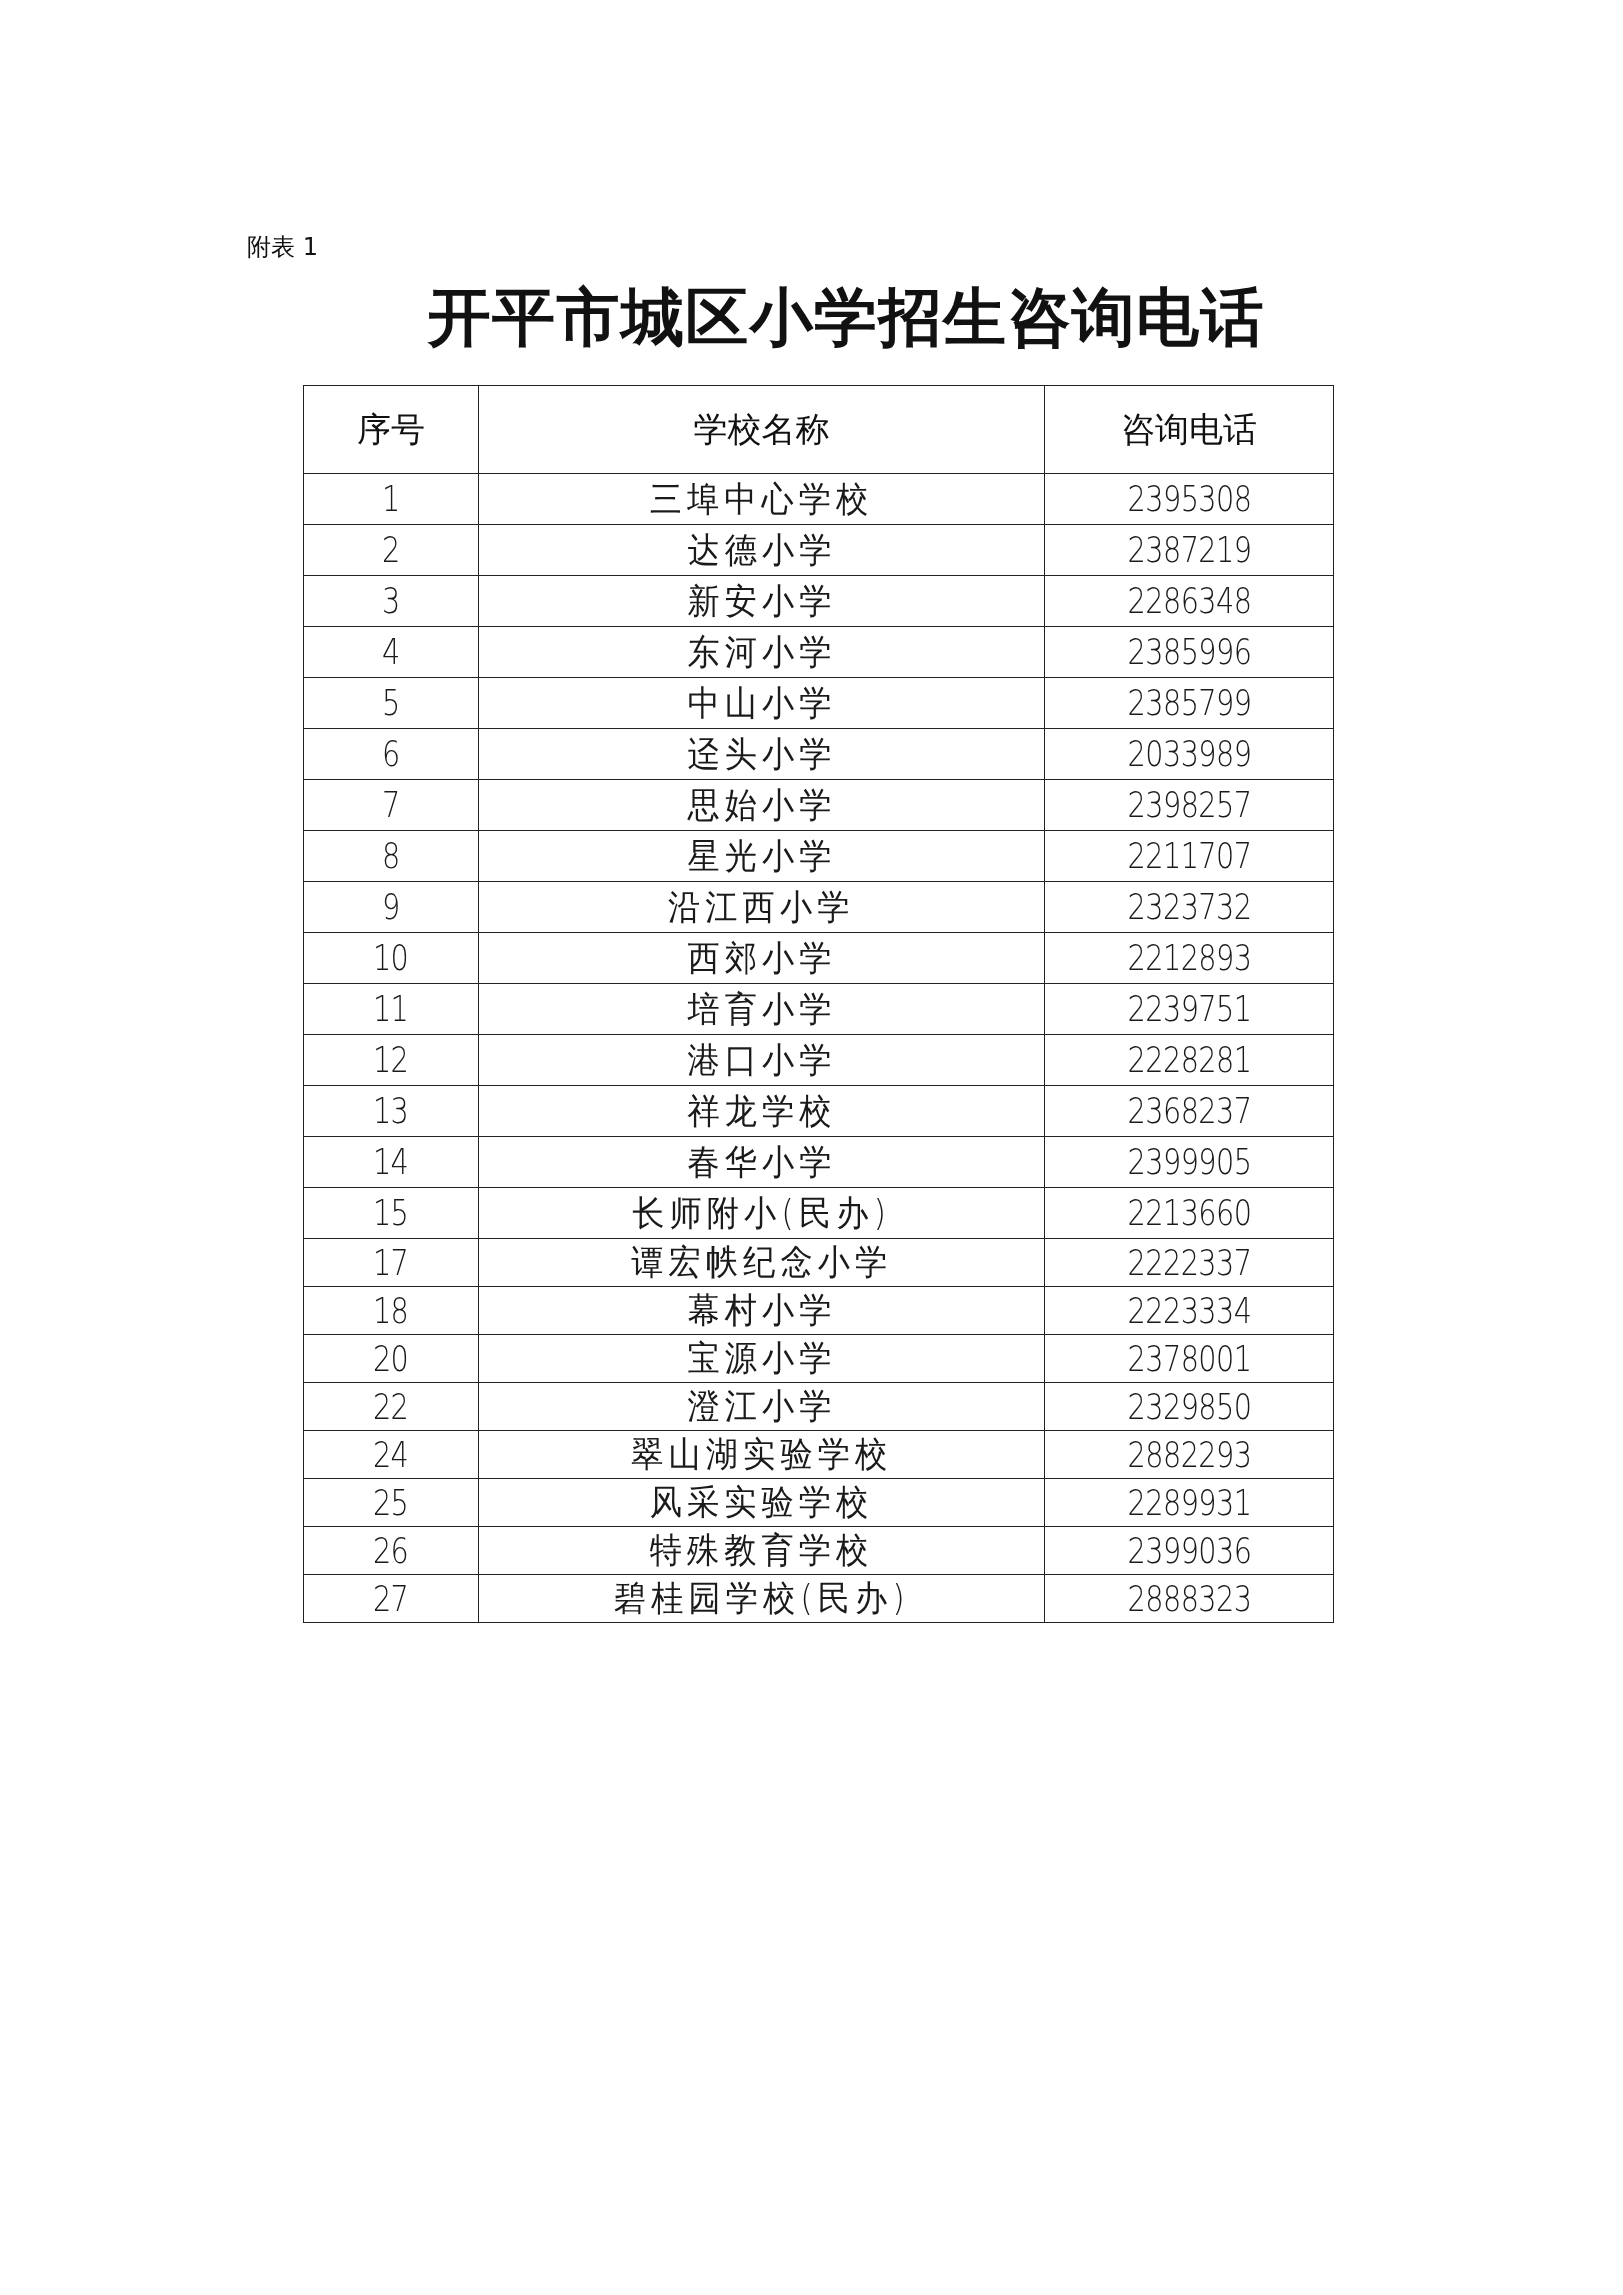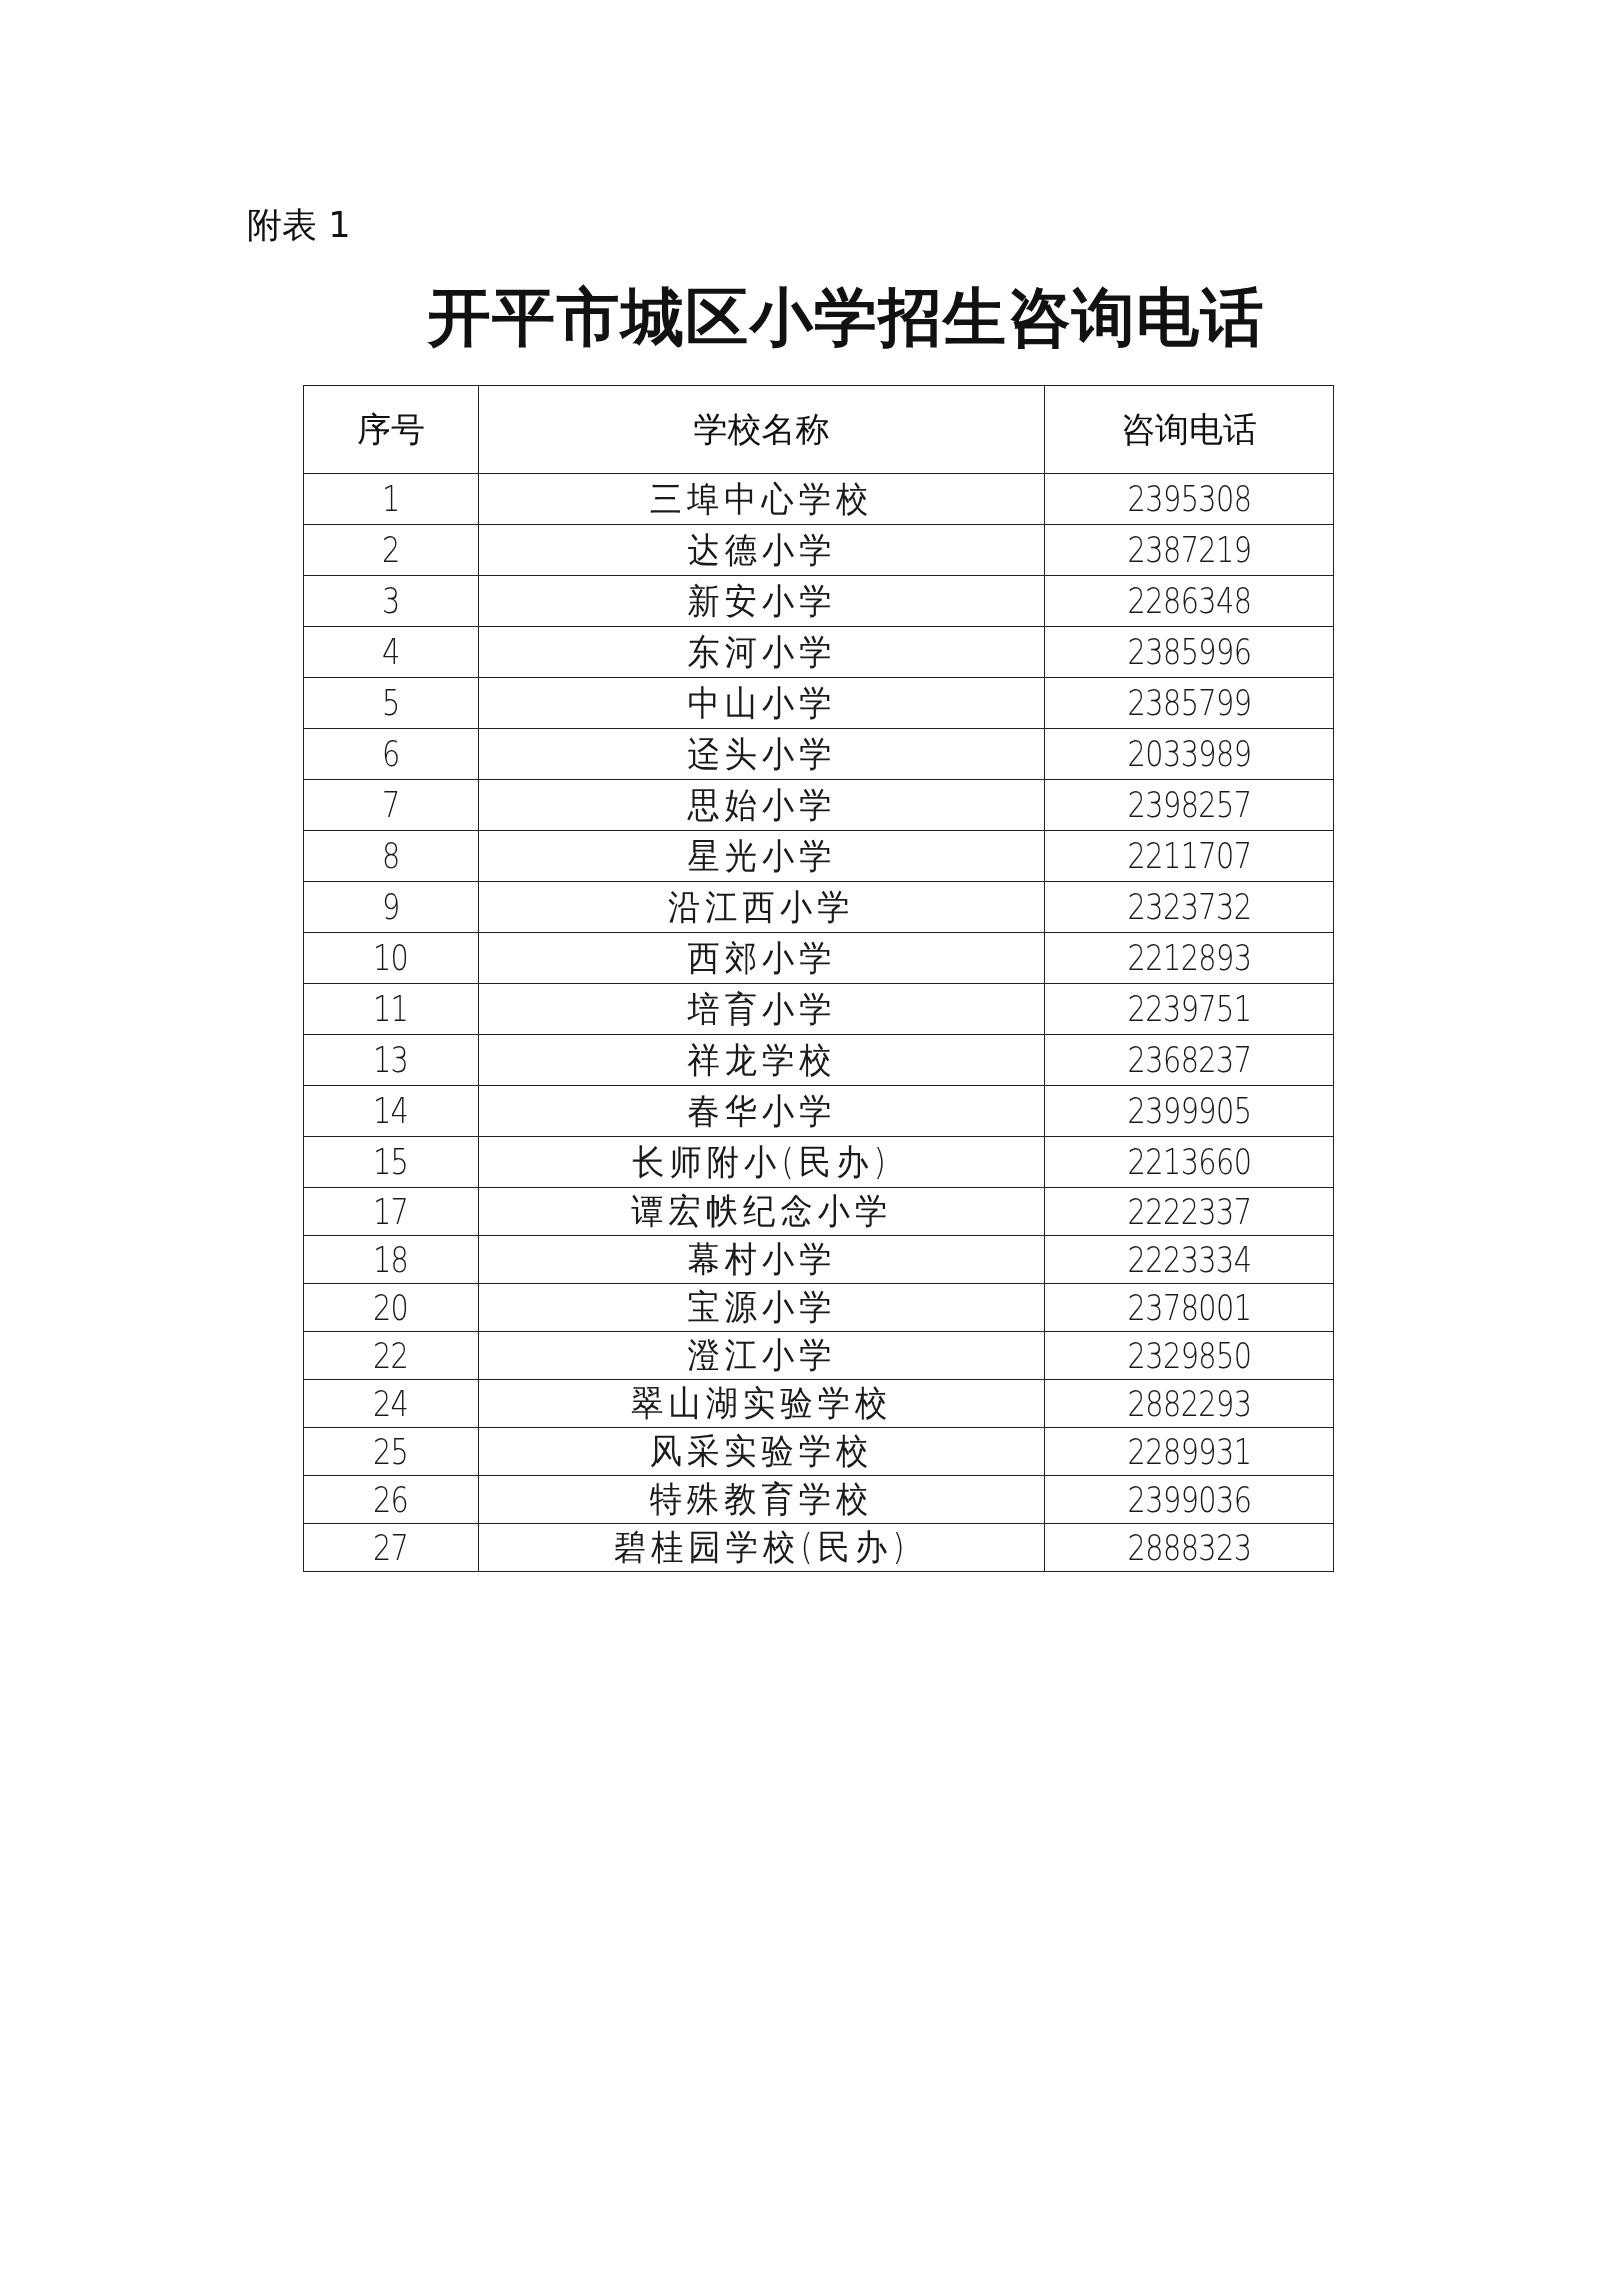--- a/index.html
+++ b/index.html
@@ -10,23 +10,23 @@
     body {
       width: 1623px;
       height: 2295px;
       position: relative;
       overflow: hidden;
       color: #111111;
     }
     .attachment-label {
       position: absolute;
       left: 247px;
-      top: 205px;
+      top: 227px;
       font-family: "DejaVu Sans", "Liberation Sans", sans-serif;
-      font-size: 35px;
+      font-size: 24px;
       line-height: 41px;
       color: #111;
     }
     .page-title {
       position: absolute;
       left: 0;
       width: 1623px;
       top: 280px;
       text-align: center;
       font-family: "DejaVu Serif", "Liberation Serif", serif;
@@ -156,20 +156,25 @@
         <td><span class="num">10</span></td>
         <td><span class="name">西郊小学</span></td>
         <td><span class="num">2212893</span></td>
       </tr>
       <tr class="tall">
         <td><span class="num">11</span></td>
         <td><span class="name">培育小学</span></td>
         <td><span class="num">2239751</span></td>
       </tr>
       <tr class="tall">
+        <td><span class="num">12</span></td>
+        <td><span class="name">港口小学</span></td>
+        <td><span class="num">2228281</span></td>
+      </tr>
+      <tr class="tall">
         <td><span class="num">13</span></td>
         <td><span class="name">祥龙学校</span></td>
         <td><span class="num">2368237</span></td>
       </tr>
       <tr class="tall">
         <td><span class="num">14</span></td>
         <td><span class="name">春华小学</span></td>
         <td><span class="num">2399905</span></td>
       </tr>
       <tr class="tall">

